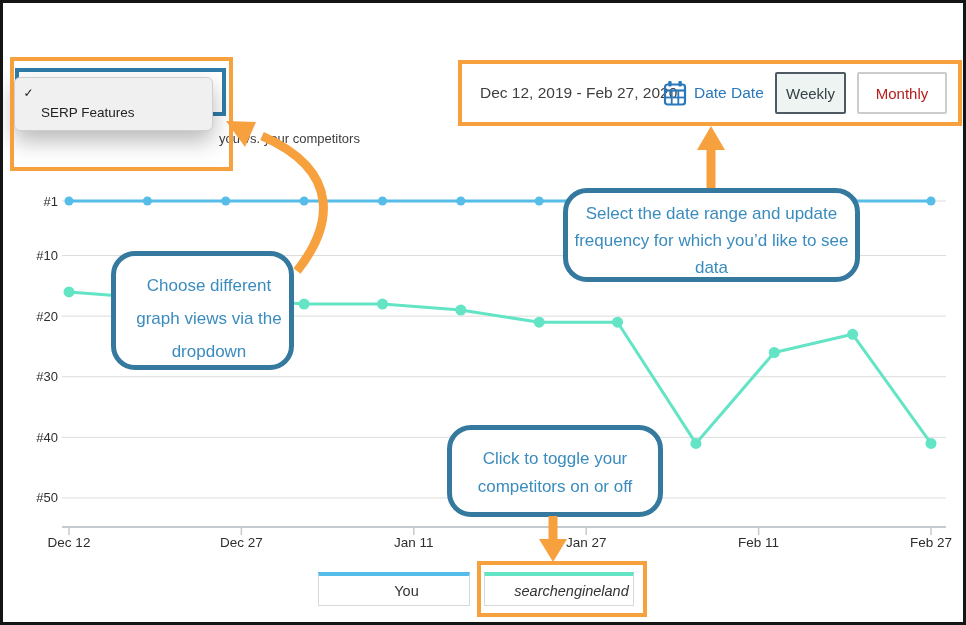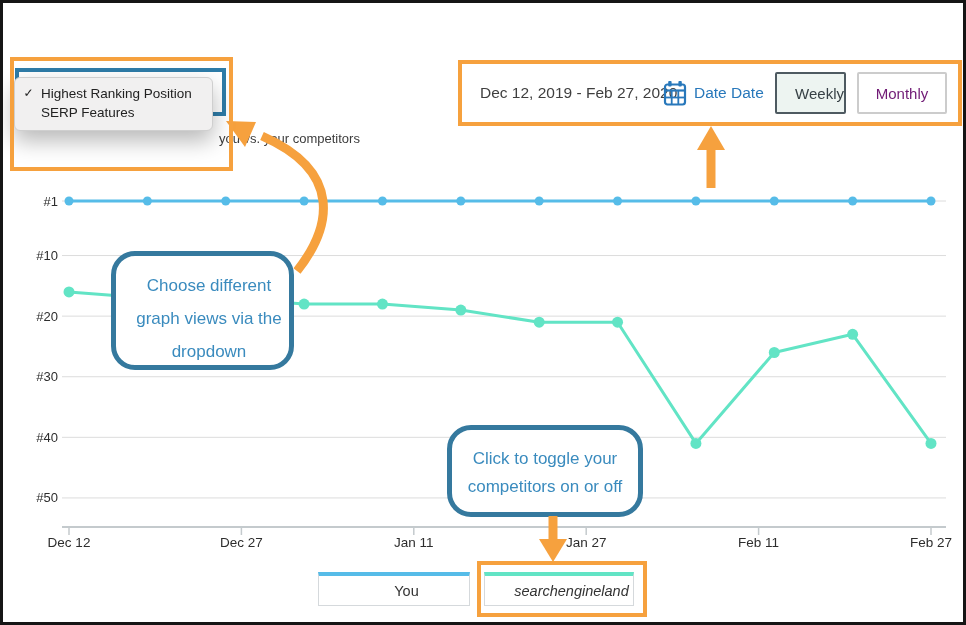--- a/index.html
+++ b/index.html
@@ -32,29 +32,29 @@
   .hl-dropdown{left:10px;top:57px;width:223px;height:114px;}
   .hl-datebar{left:458px;top:60px;width:504px;height:66px;}
   .hl-legend{left:477px;top:561px;width:170px;height:56px;}
 
   
   .datebar-text{position:absolute;left:480px;top:84px;font-size:15.5px;color:#3f3f3f;z-index:5;}
   .cal-icon{position:absolute;left:663px;top:80px;z-index:5;}
   .date-range-link{position:absolute;left:694px;top:84px;font-size:15.5px;color:#2878BB;z-index:5;cursor:pointer;}
   .btn{position:absolute;box-sizing:border-box;height:42px;top:72px;z-index:5;display:flex;
        align-items:center;justify-content:center;font-size:15px;border-radius:2px;cursor:pointer;}
-  .btn-weekly{left:775px;width:71px;border:2px solid #4E5A61;background:#edf4f1;color:#374146;justify-content:flex-end;}
-  .btn-monthly{left:857px;width:90px;border:2px solid #cccccc;background:#fff;color:#701a75;}
+  .btn-weekly{left:775px;width:71px;border:2px solid #4E5A61;background:#edf4f1;color:#374146;}
+  .btn-monthly{left:857px;width:90px;border:2px solid #cccccc;background:#fff;color:#b91c1c;}
 
   
   .callout{position:absolute;box-sizing:border-box;background:#fff;border:5px solid #35799E;
            border-radius:24px;color:#3A8BBE;text-align:center;font-size:17px;z-index:10;}
   .co-a{left:111px;top:251px;width:183px;height:119px;line-height:33px;padding-top:13px;padding-left:13px;}
   .co-b{left:563px;top:188px;width:297px;height:94px;line-height:27px;padding-top:7px;}
-  .co-c{left:447px;top:425px;width:196px;height:92px;line-height:28px;padding-top:15px;}
+  .co-c{left:447px;top:425px;width:216px;height:92px;line-height:28px;padding-top:15px;}
 
   #arrows{position:absolute;left:0;top:0;z-index:15;pointer-events:none;}
 
   
   .legend-card{position:absolute;top:572px;height:34px;box-sizing:border-box;background:#fff;
                border:1px solid #d5d9dc;border-top:4px solid #888;display:flex;align-items:center;
                justify-content:center;font-size:14.5px;color:#333;z-index:5;cursor:pointer;padding-left:25px;}
   .legend-you{left:318px;width:152px;}
   .legend-sel{left:484px;width:150px;}
 </style>
@@ -123,20 +123,23 @@
   <div class="legend-card legend-you" style="border-top-color: rgb(86, 188, 232);">
     <span>You</span>
   </div>
   <div class="legend-card legend-sel" style="border-top-color: rgb(98, 228, 197); font-style: italic;">
     <span>searchengineland</span>
   </div>
 
   <div class="callout co-a">
     <span>Choose different graph views via the dropdown</span>
   </div>
+  <div class="callout co-b">
+    <span>Select the date range and update frequency for which you’d like to see data</span>
+  </div>
   <div class="callout co-c">
     <span>Click to toggle your competitors on or off</span>
   </div>
 
   <svg id="arrows" width="966" height="625">
     <g>
       <path d="M297,271 C331,228 344,172 262,136" fill="none" stroke="#F6A13E" stroke-width="9"></path>
       <polygon points="226,121 256,122 245,147" fill="#F6A13E"></polygon>
     </g>
     <g>
@@ -146,21 +149,20 @@
     <g>
       <line x1="553" y1="516" x2="553" y2="543" stroke="#F6A13E" stroke-width="9"></line>
       <polygon points="553,562 539,539 567,539" fill="#F6A13E"></polygon>
     </g>
   </svg>
 
   <div class="select-box"></div>
   <div class="menu">
     <div class="menu-item">
       <span class="check">✓</span>
-      <span>Highest Ranking Position</span>
     </div>
     <div class="menu-item">
       <span class="check"></span>
       <span>SERP Features</span>
     </div>
   </div>
 
   <div class="datebar-text">Dec 12, 2019 - Feb 27, 2020</div>
   <svg class="cal-icon" width="24" height="27" viewBox="0 0 24 27">
     <rect x="2" y="4.5" width="20" height="20" rx="2.5" fill="none" stroke="#2878BB" stroke-width="2.2"></rect>

